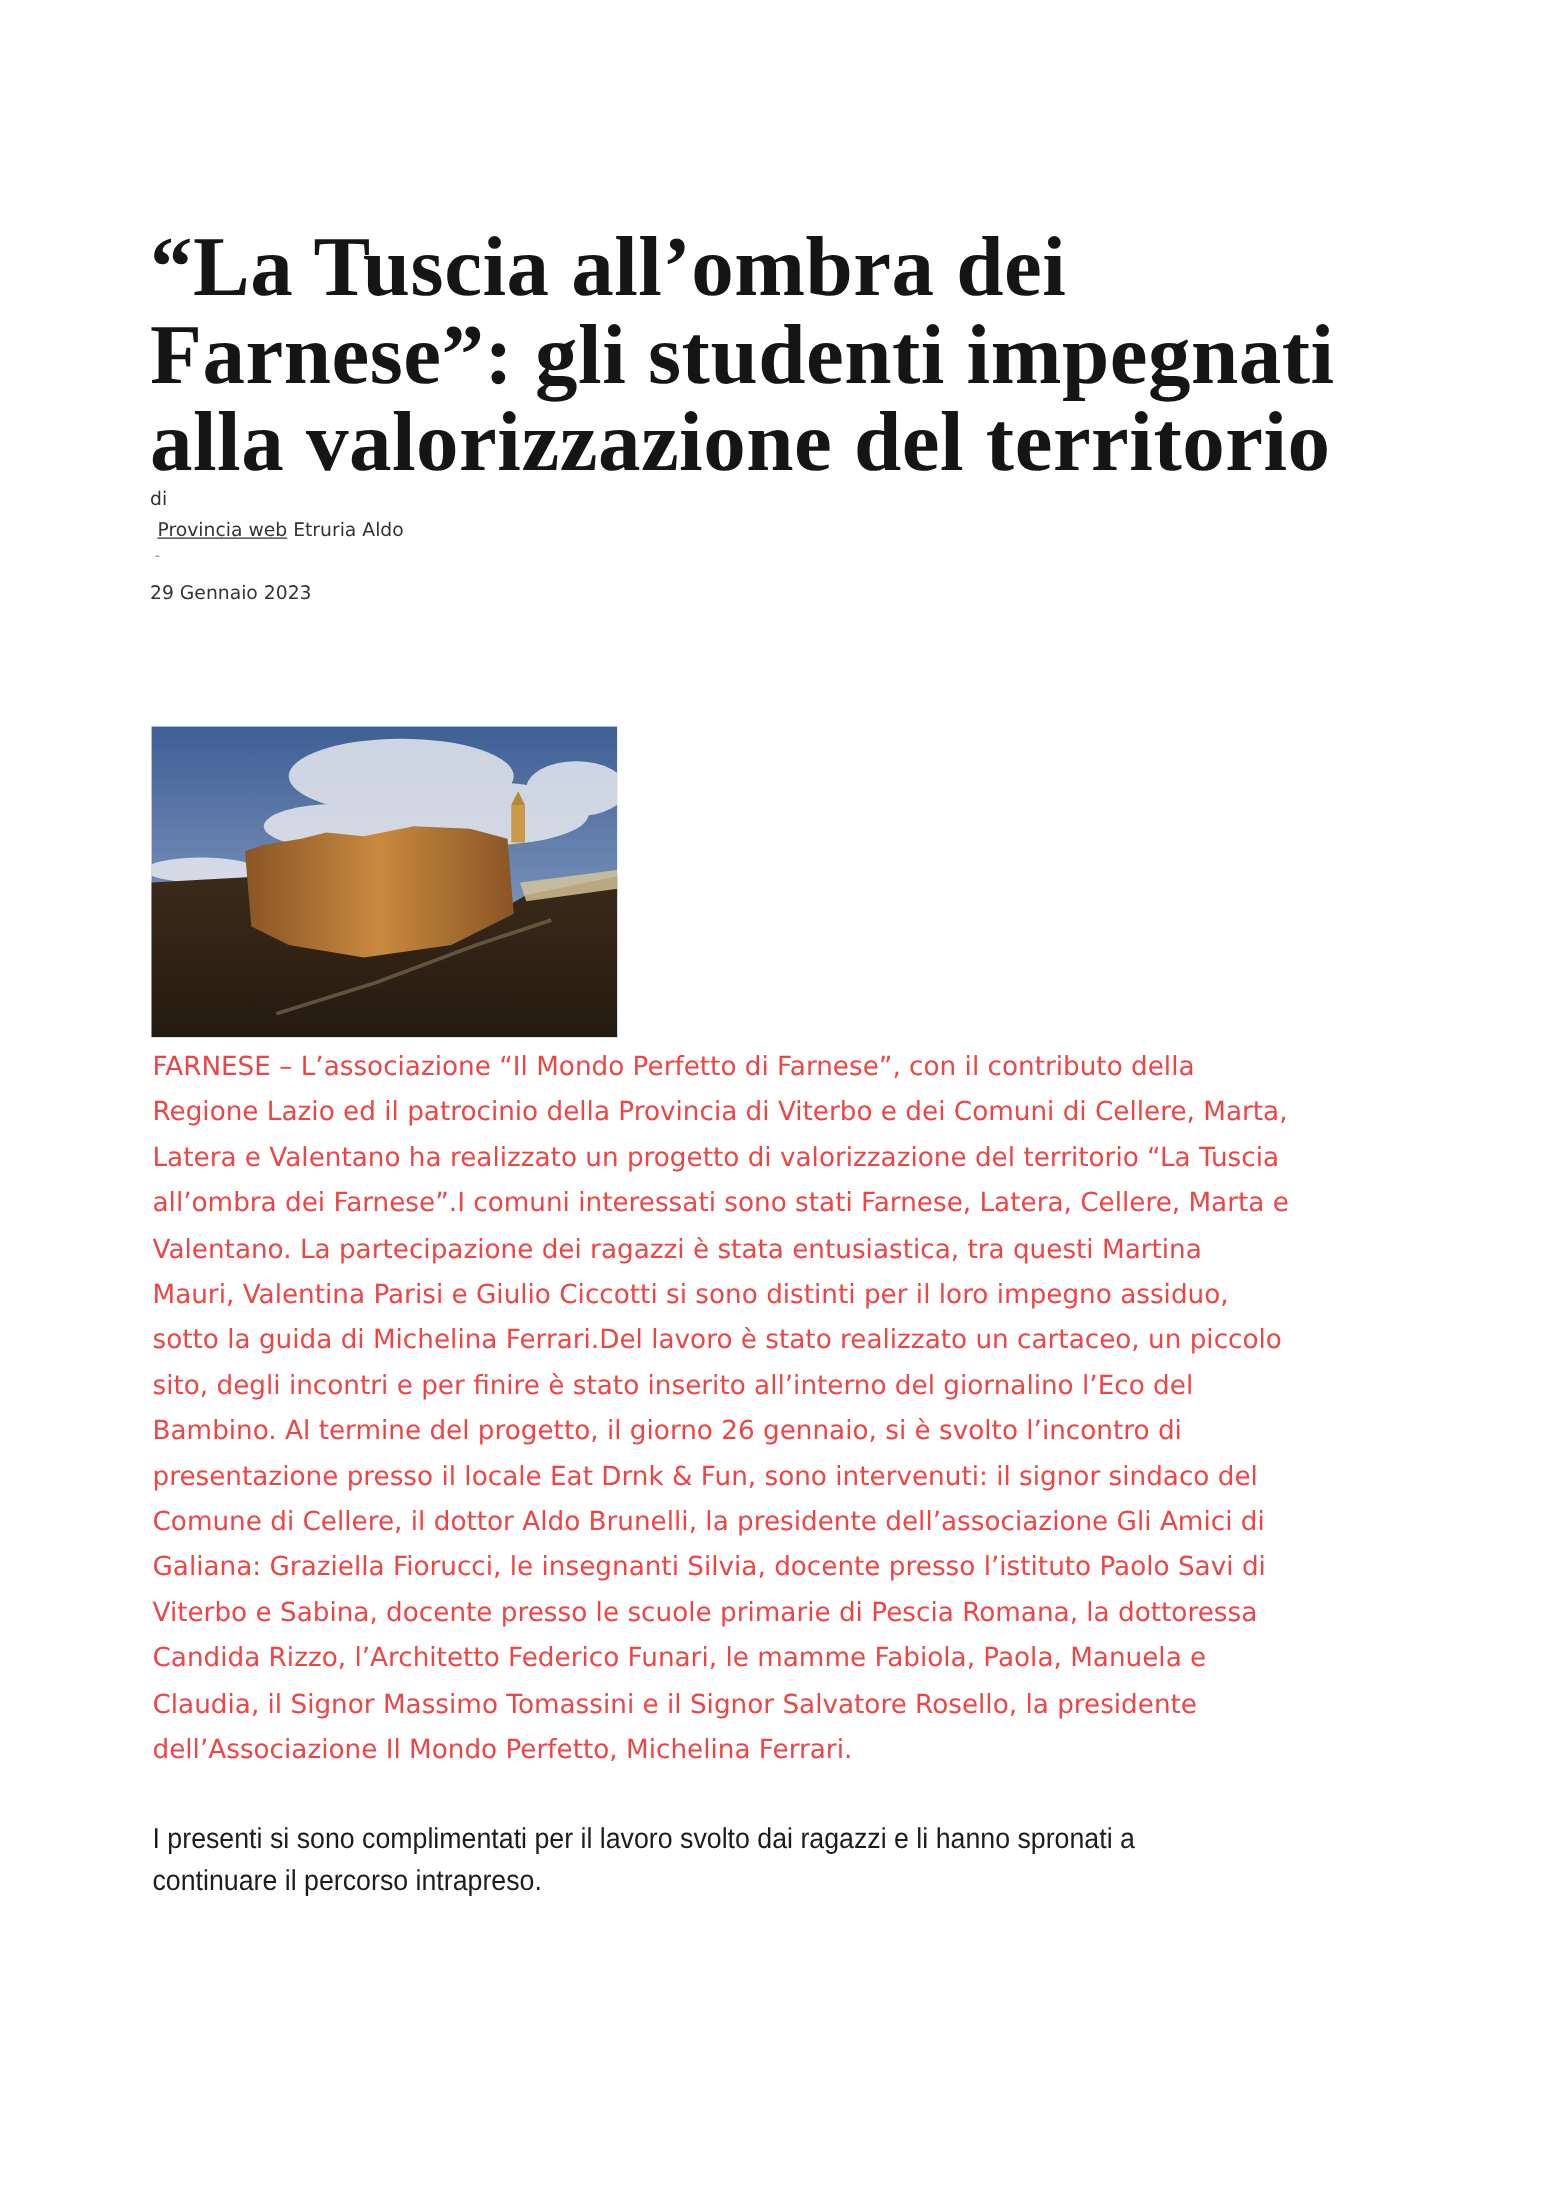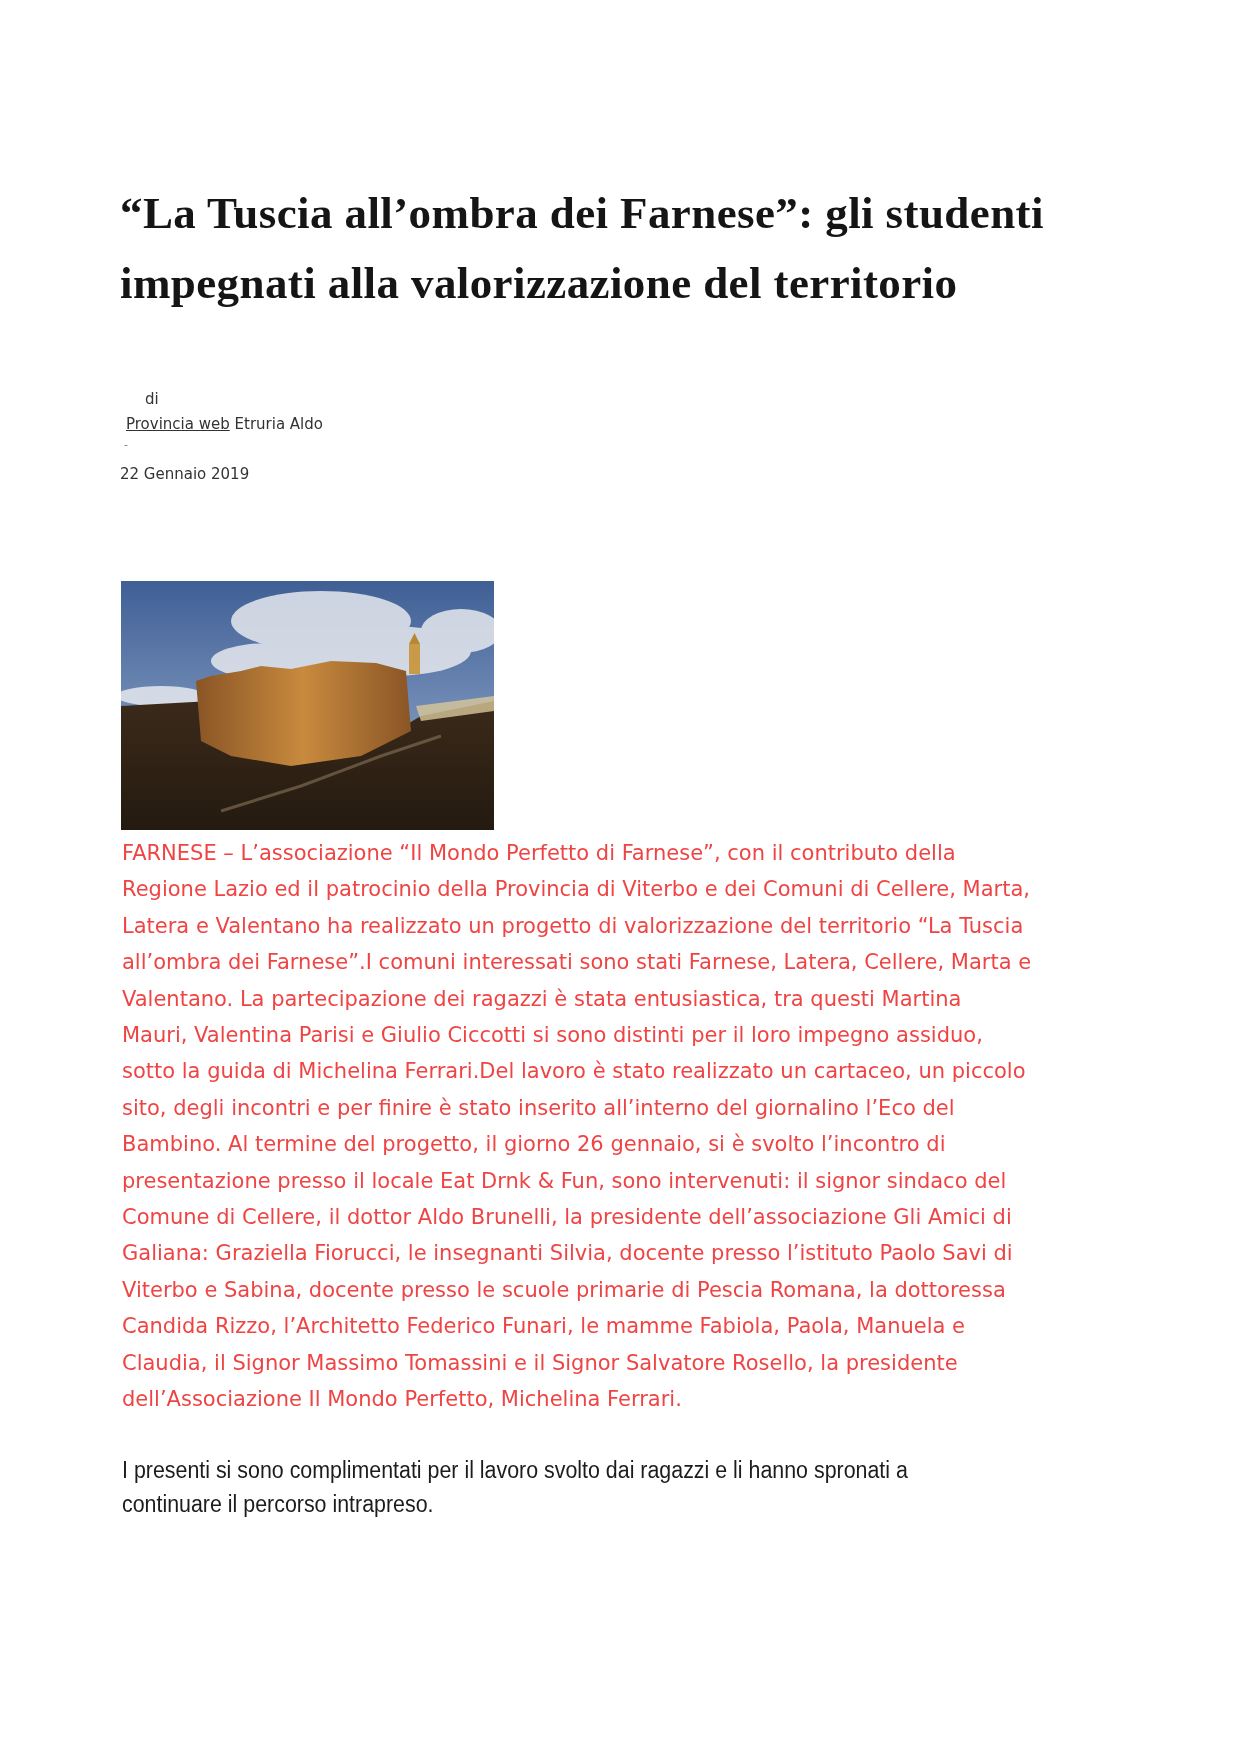--- a/index.html
+++ b/index.html
@@ -15,38 +15,37 @@
       color: #1a1a1a;
     }
     .title {
       position: absolute;
       left: 120px;
       top: 178px;
       width: 1000px;
       margin: 0;
       font-family: "Liberation Serif", "DejaVu Serif", serif;
       font-weight: bold;
-      font-size: 45px;
+      font-size: 68px;
       line-height: 70px;
       letter-spacing: 0.4px;
       color: #151515;
     }
     .byline {
       position: absolute;
       left: 120px;
       top: 390px;
       font-family: "DejaVu Sans", "Liberation Sans", sans-serif;
       font-size: 15px;
       color: #333333;
     }
     .byline .di {
       position: absolute;
       left: 0;
       top: 0;
-      margin-left: 25px;
     }
     .byline .author-line {
       position: absolute;
       left: 6px;
       top: 25px;
       white-space: nowrap;
     }
     .byline .author-link {
       color: #333333;
       text-decoration: underline;
@@ -108,21 +107,21 @@
 <body>
 
 <h1 class="title">“La Tuscia all’ombra dei Farnese”: gli studenti impegnati alla valorizzazione del territorio</h1>
 
 <div class="byline">
   <span class="di">di</span>
   <span class="author-line">
     <a class="author-link">Provincia web</a><span> Etruria Aldo</span>
   </span>
   <span class="sep">-</span>
-  <span class="date">22 Gennaio 2019</span>
+  <span class="date">29 Gennaio 2023</span>
 </div>
 
 <div class="photo" title="Veduta del borgo di Farnese su rupe di tufo con cielo nuvoloso">
   <svg viewBox="0 0 373 249" preserveAspectRatio="none">
     <defs>
       <linearGradient id="skyGrad" x1="0" y1="0" x2="0" y2="1">
         <stop offset="0" stop-color="#3f5f95"></stop>
         <stop offset="1" stop-color="#9fb4d3"></stop>
       </linearGradient>
       <linearGradient id="townGrad" x1="0" y1="0" x2="1" y2="0">

